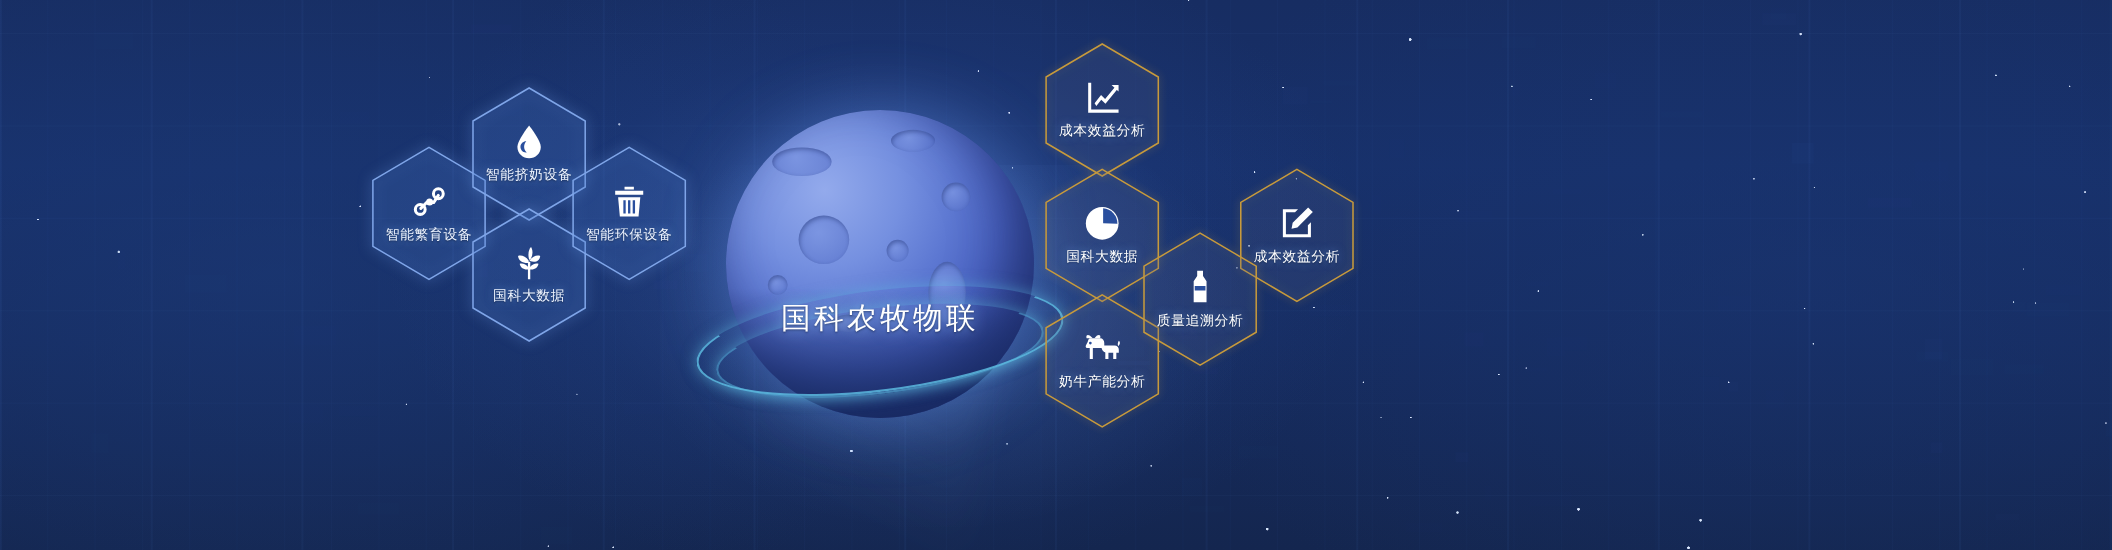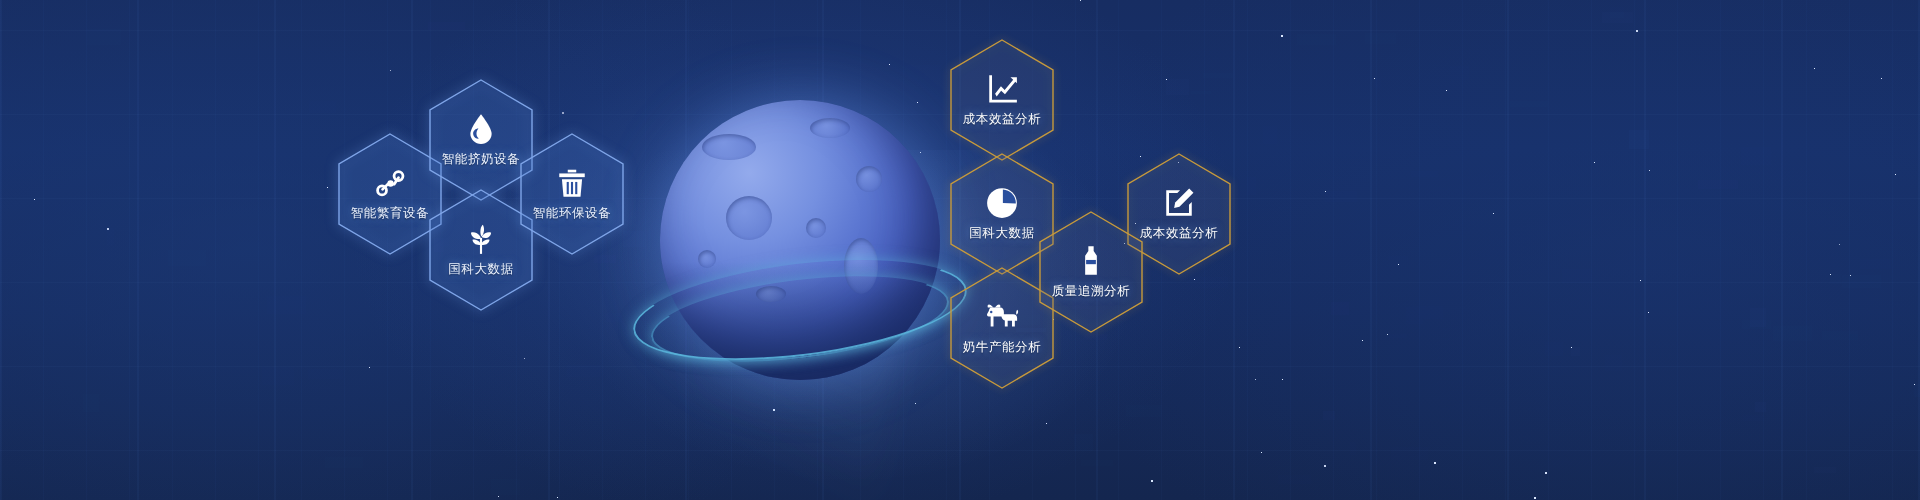--- a/index.html
+++ b/index.html
@@ -686,20 +686,21 @@
       <div class="crater" style="left:150px; top:18px;  width:40px; height:20px;"></div>
       <div class="crater" style="left:196px; top:66px;  width:26px; height:26px;"></div>
       <div class="crater" style="left:66px;  top:96px;  width:46px; height:44px;"></div>
       <div class="crater" style="left:146px; top:118px; width:20px; height:20px;"></div>
       <div class="crater" style="left:184px; top:138px; width:34px; height:56px;"></div>
       <div class="crater" style="left:96px;  top:186px; width:30px; height:16px;"></div>
       <div class="crater" style="left:38px;  top:150px; width:18px; height:18px;"></div>
     </div>
     <div class="ring" id="ring2"></div>
     <div class="ring" id="ring1"></div>
+    <div id="title">国科农牧物联</div>
   </div>
 
   <div class="hex blue" style="left:336px; top:132px;">
     <div class="shape">
       <svg viewBox="0 0 108 124">
           <path d="M54 2 L105 32 L105 92 L54 122 L3 92 L3 32 Z"></path>
         </svg>
     </div>
     <div class="ico">
       <svg viewBox="0 0 32 32">

